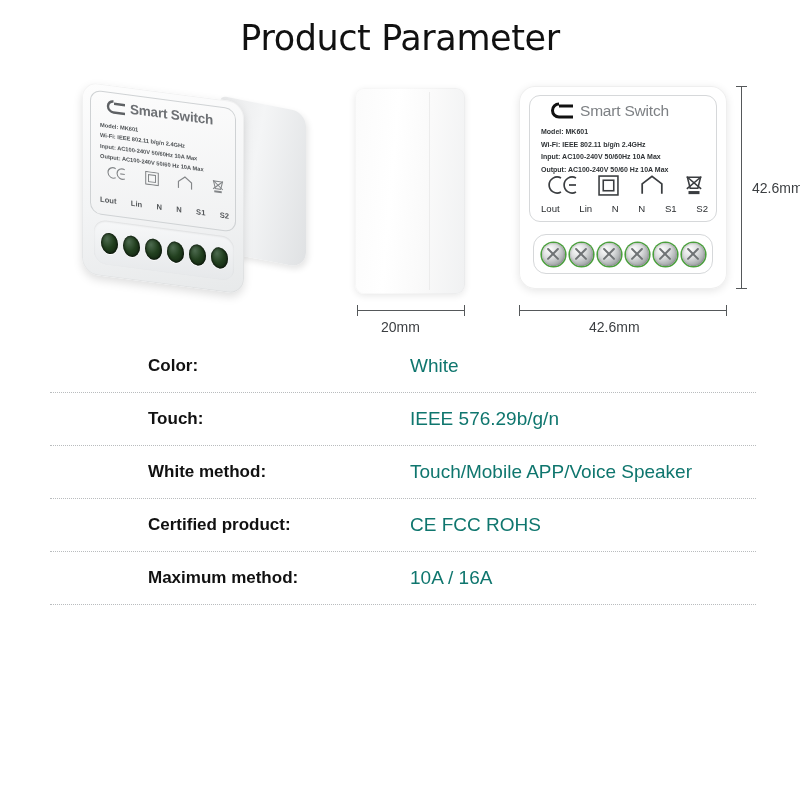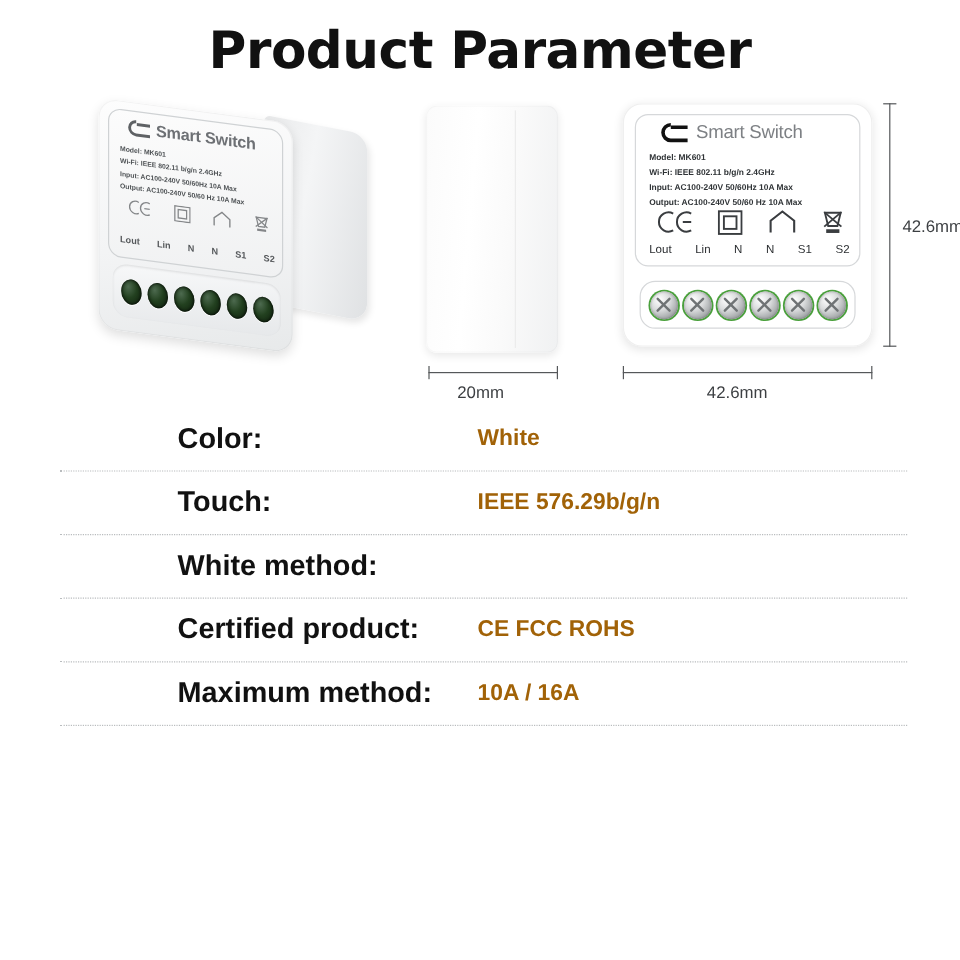--- a/index.html
+++ b/index.html
@@ -17,22 +17,22 @@
   }
 
   
   .page-title {
     position: absolute;
     top: 18px;
     left: 0;
     width: 800px;
     text-align: center;
     font-family: "DejaVu Sans", sans-serif;
-    font-size: 43px;
-    font-weight: 700;
+    font-size: 35px;
+    font-weight: 400;
     letter-spacing: -0.4px;
     color: #111111;
   }
 
   
   .hero {
     position: absolute;
     top: 72px;
     left: 0;
     width: 800px;
@@ -312,31 +312,31 @@
     height: 52px;
     border-bottom: 1.4px dotted #b9bcbe;
     margin: 0 44px 0 50px;
     display: flex;
     align-items: center;
   }
   .spec-row:first-child { border-top: none; }
   .spec-key {
     position: absolute;
     left: 98px;
-    font-size: 24px;
+    font-size: 17px;
     font-weight: 700;
     color: #111111;
     white-space: nowrap;
   }
   .spec-val {
     position: absolute;
-    left: 348px;
+    left: 360px;
     font-size: 19px;
-    font-weight: 700;
-    color: #a16207;
+    font-weight: 400;
+    color: #0f766e;
     white-space: nowrap;
   }
 </style>
 </head>
 <body>
 
 <div class="page-title">Product Parameter</div>
 
 <div class="hero">
 
@@ -499,20 +499,21 @@
 
 
   <div class="spec-row">
     <span class="spec-key">Touch:</span>
     <span class="spec-val">IEEE 576.29b/g/n</span>
   </div>
 
 
   <div class="spec-row">
     <span class="spec-key">White method:</span>
+    <span class="spec-val">Touch/Mobile APP/Voice Speaker</span>
   </div>
 
   <div class="spec-row">
     <span class="spec-key">Certified product:</span>
     <span class="spec-val">CE FCC ROHS</span>
   </div>
 
   <div class="spec-row">
     <span class="spec-key">Maximum method:</span>
     <span class="spec-val">10A / 16A</span>

